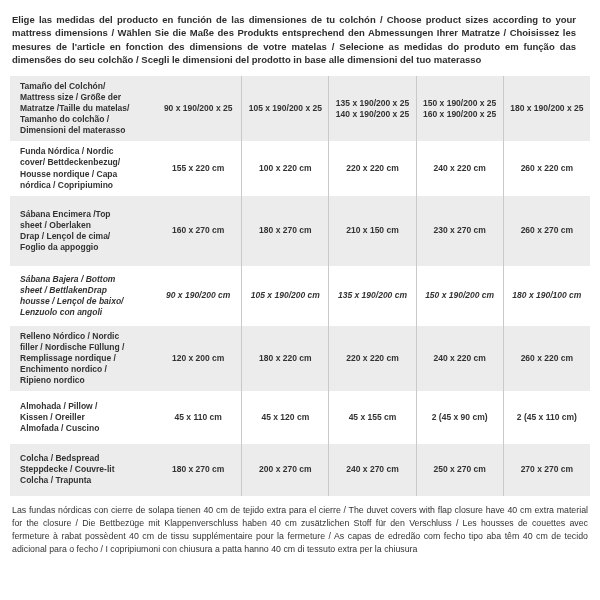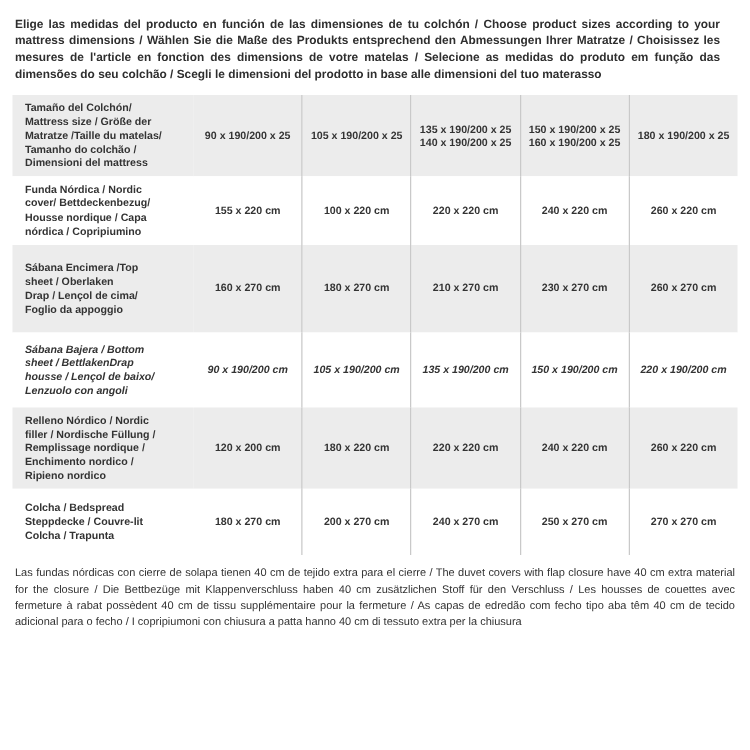--- a/index.html
+++ b/index.html
@@ -77,21 +77,21 @@
 <div class="page">
   <p class="intro">Elige las medidas del producto en función de las dimensiones de tu colchón / Choose product sizes according to your mattress dimensions / Wählen Sie die Maße des Produkts entsprechend den Abmessungen Ihrer Matratze / Choisissez les mesures de l'article en fonction des dimensions de votre matelas / Selecione as medidas do produto em função das dimensões do seu colchão / Scegli le dimensioni del prodotto in base alle dimensioni del tuo materasso</p>
 
   <table class="size-table">
     <tbody>
         <tr>
           <td class="label-cell">Tamaño del Colchón/
 Mattress size / Größe der
 Matratze /Taille du matelas/
 Tamanho do colchão /
-Dimensioni del mattress</td>
+Dimensioni del materasso</td>
           <td class="value-cell">90 x 190/200 x 25</td>
           <td class="value-cell">105 x 190/200 x 25</td>
           <td class="value-cell">135 x 190/200 x 25
 140 x 190/200 x 25</td>
           <td class="value-cell">150 x 190/200 x 25
 160 x 190/200 x 25</td>
           <td class="value-cell">180 x 190/200 x 25</td>
         </tr>
         <tr>
           <td class="label-cell">Funda Nórdica /  Nordic
@@ -104,46 +104,56 @@
           <td class="value-cell">240 x 220 cm</td>
           <td class="value-cell">260 x 220 cm</td>
         </tr>
         <tr>
           <td class="label-cell">Sábana Encimera /Top
 sheet / Oberlaken
 Drap / Lençol de cima/
 Foglio da appoggio</td>
           <td class="value-cell">160 x 270 cm</td>
           <td class="value-cell">180 x 270 cm</td>
-          <td class="value-cell">210 x 270 cm</td>
+          <td class="value-cell">210 x 150 cm</td>
           <td class="value-cell">230 x 270 cm</td>
           <td class="value-cell">260 x 270 cm</td>
         </tr>
         <tr>
           <td class="label-cell">Sábana Bajera / Bottom
 sheet / BettlakenDrap
 housse / Lençol de baixo/
 Lenzuolo con angoli</td>
           <td class="value-cell">90 x 190/200 cm</td>
           <td class="value-cell">105 x 190/200 cm</td>
           <td class="value-cell">135 x 190/200 cm</td>
           <td class="value-cell">150 x 190/200 cm</td>
-          <td class="value-cell">220 x 190/200 cm</td>
+          <td class="value-cell">180 x 190/100 cm</td>
         </tr>
         <tr>
           <td class="label-cell">Relleno Nórdico / Nordic
 filler / Nordische Füllung /
 Remplissage nordique /
 Enchimento nordico /
 Ripieno nordico</td>
           <td class="value-cell">120 x 200 cm</td>
           <td class="value-cell">180 x 220 cm</td>
           <td class="value-cell">220 x 220 cm</td>
           <td class="value-cell">240 x 220 cm</td>
           <td class="value-cell">260 x 220 cm</td>
+        </tr>
+        <tr>
+          <td class="label-cell">Almohada  / Pillow /
+Kissen / Oreiller
+Almofada / Cuscino</td>
+          <td class="value-cell">45 x 110 cm</td>
+          <td class="value-cell">45 x 120 cm</td>
+          <td class="value-cell">45 x 155 cm</td>
+          <td class="value-cell">2 (45 x 90 cm)</td>
+          <td class="value-cell">2 (45 x 110 cm)</td>
         </tr>
         <tr>
           <td class="label-cell">Colcha / Bedspread
 Steppdecke / Couvre-lit
 Colcha / Trapunta</td>
           <td class="value-cell">180 x 270 cm</td>
           <td class="value-cell">200 x 270 cm</td>
           <td class="value-cell">240 x 270 cm</td>
           <td class="value-cell">250 x 270 cm</td>
           <td class="value-cell">270 x 270 cm</td>

